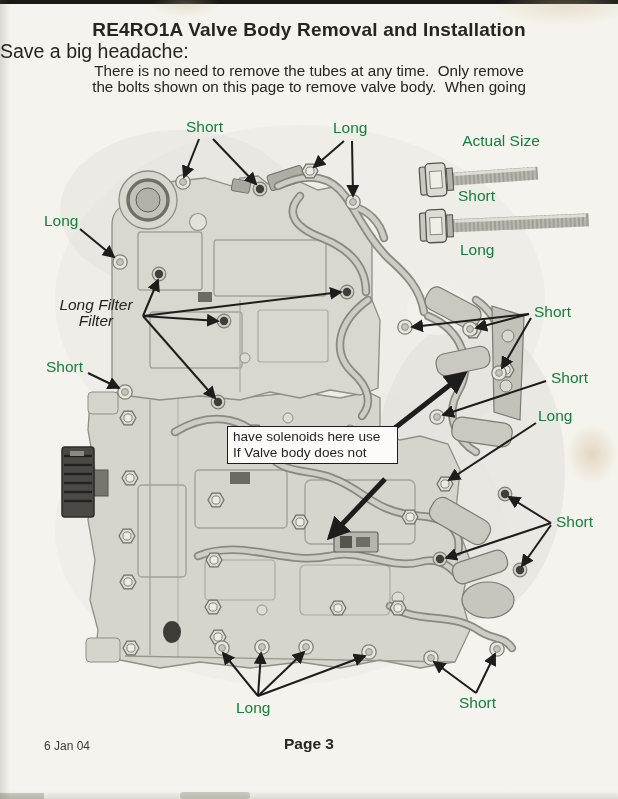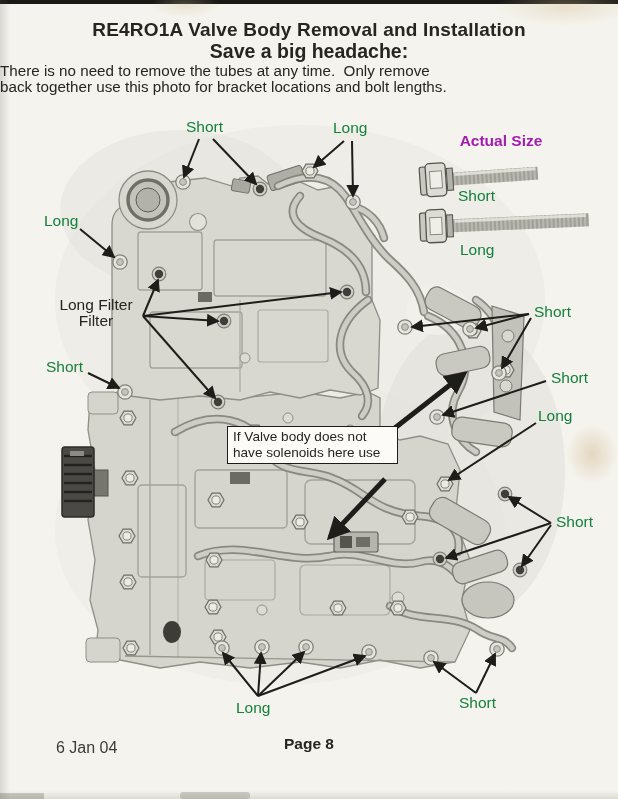--- a/index.html
+++ b/index.html
@@ -6,34 +6,34 @@
   .page{position:relative;width:618px;height:799px;background:#f5f3ed;overflow:hidden;
         font-family:"Liberation Sans","DejaVu Sans",sans-serif;color:#26251f;}
   .top-edge{position:absolute;left:0;top:0;width:618px;height:4px;background:#181815;}
   .left-shadow{position:absolute;left:0;top:0;width:10px;height:799px;
         background:linear-gradient(90deg,rgba(90,88,80,.18),rgba(90,88,80,0));}
   .stain{position:absolute;border-radius:50%;pointer-events:none;}
   .smudge{position:absolute;pointer-events:none;}
   h1,h2,p{margin:0;}
   .title{position:absolute;left:0;top:19px;width:618px;text-align:center;
         font-size:19px;font-weight:bold;letter-spacing:.2px;}
-  .subtitle{position:absolute;left:0;top:40px;width:618px;text-align:center;
-        font-size:19.5px;font-weight:bold;}
-  .intro{position:absolute;left:0;top:63px;width:618px;
+  .subtitle{position:absolute;left:0;top:40px;width:618px;text-align:left;
+        font-size:19.5px;font-weight:normal;}
+  .intro{position:absolute;left:0;top:63px;width:618px;text-align:center;
         font-size:15.2px;line-height:16.2px;}
   .art{position:absolute;left:0;top:0;}
   .lbl{position:absolute;font-size:15.5px;white-space:nowrap;color:#15803d;}
   .filter-lbl{position:absolute;left:50px;top:297px;width:92px;text-align:center;
-        font-size:15.5px;line-height:15.5px;color:#242420;}
+        font-size:15.5px;line-height:15.5px;color:#242420;font-style:italic;}
   .note{position:absolute;left:227px;top:426px;width:160px;background:#fcfbf8;
         border:1.7px solid #1c1c19;padding:2px 4px 3px 5px;font-size:13.6px;
         line-height:15.6px;white-space:nowrap;}
   .legend-title{position:absolute;left:446px;top:132px;width:110px;text-align:center;
-        font-size:15.5px;color:#a21caf;font-weight:bold;}
-  .footer-date{position:absolute;left:56px;top:739px;font-size:16px;color:#3c3b36;}
+        font-size:15.5px;color:#15803d;}
+  .footer-date{position:absolute;left:44px;top:739px;font-size:12px;color:#3c3b36;}
   .footer-page{position:absolute;left:0;top:735px;width:618px;text-align:center;
         font-size:15.5px;font-weight:bold;}
 </style>
 </head>
 <body>
 
 <div class="page">
 
   <div class="top-edge"></div>
   <div class="left-shadow"></div>
@@ -43,21 +43,21 @@
   <div class="stain" style="left:300px;top:452px;width:34px;height:26px;background:radial-gradient(ellipse,rgba(196,170,130,.25),rgba(196,170,130,0) 70%);"></div>
   <div class="smudge" style="left:0;top:791px;width:618px;height:8px;background:linear-gradient(0deg,rgba(130,128,118,.22),rgba(130,128,118,0));"></div>
   <div class="smudge" style="left:180px;top:792px;width:70px;height:7px;background:rgba(110,108,100,.3);border-radius:3px;"></div>
   <div class="smudge" style="left:0px;top:793px;width:44px;height:6px;background:rgba(110,108,100,.32);"></div>
   <div class="smudge" style="left:625px;top:0;width:0;height:0;"></div>
 
   <h1 class="title">RE4RO1A Valve Body Removal and Installation</h1>
   <h2 class="subtitle">Save a big headache:</h2>
   <p class="intro">
     <span style="display:block">There is no need to remove the tubes at any time.&nbsp; Only remove</span>
-    <span style="display:block">back together use this photo for bracket locations and bolt lengths.</span>
+    <span style="display:block">the bolts shown on this page to remove valve body.&nbsp; When going</span>
   </p>
 
   <svg class="art" width="618" height="799" viewBox="0 0 618 799">
     <defs>
       <marker id="ah" viewBox="0 0 10 10" refX="8.5" refY="5" markerWidth="6.5" markerHeight="6.5" orient="auto-start-reverse">
         <path d="M0,0 L10,5 L0,10 z" fill="#1d1d1a"></path>
       </marker>
       <marker id="ahb" viewBox="0 0 10 10" refX="8" refY="5" markerWidth="4.6" markerHeight="4.6" orient="auto-start-reverse">
         <path d="M0,0 L10,5 L0,10 z" fill="#1d1d1a"></path>
       </marker>
@@ -297,20 +297,20 @@
   <div class="lbl" style="left:538px;top:407px;">Long</div>
   <div class="lbl" style="left:556px;top:513px;">Short</div>
   <div class="lbl" style="left:236px;top:699px;">Long</div>
   <div class="lbl" style="left:459px;top:694px;">Short</div>
 
   <div class="legend-title">Actual Size</div>
   <div class="lbl" style="left:458px;top:187px;">Short</div>
   <div class="lbl" style="left:460px;top:241px;">Long</div>
 
   <div class="note">
+    <span style="display:block">have solenoids here use</span>
     <span style="display:block">If Valve body does not</span>
-    <span style="display:block">have solenoids here use</span>
   </div>
 
   <div class="footer-date">6 Jan 04</div>
-  <div class="footer-page">Page 8</div>
+  <div class="footer-page">Page 3</div>
 
 </div>
 
 </body></html>

